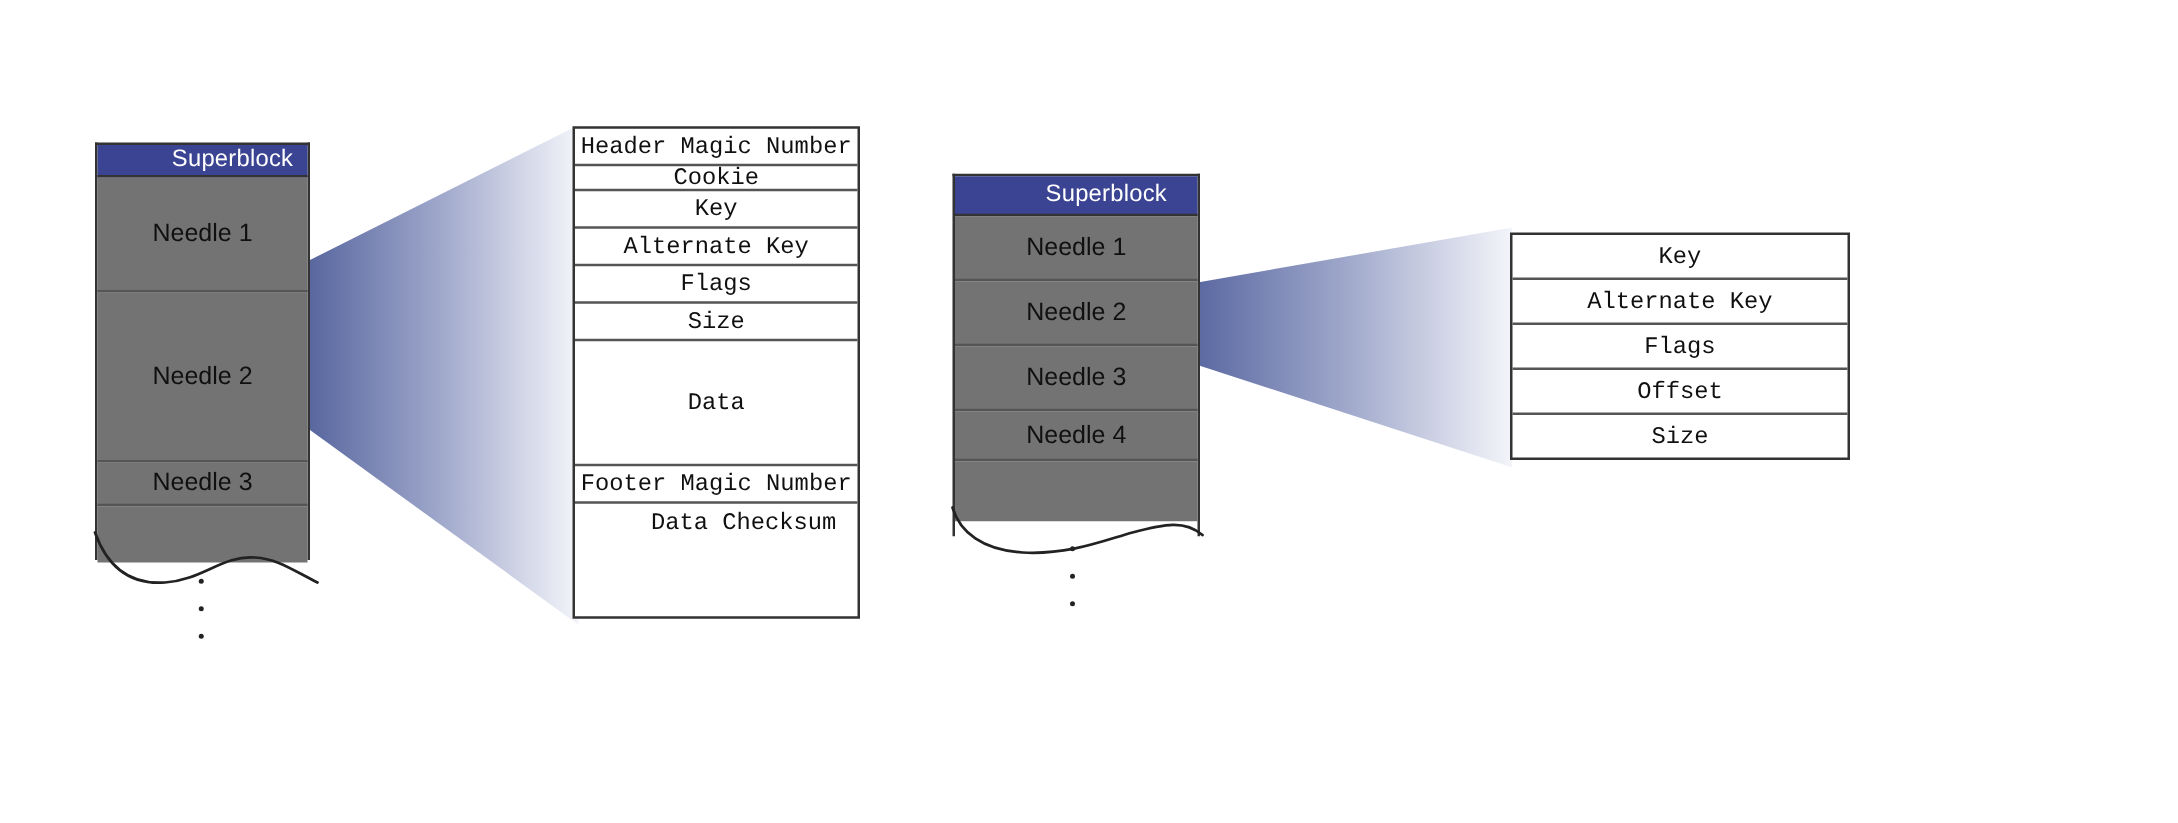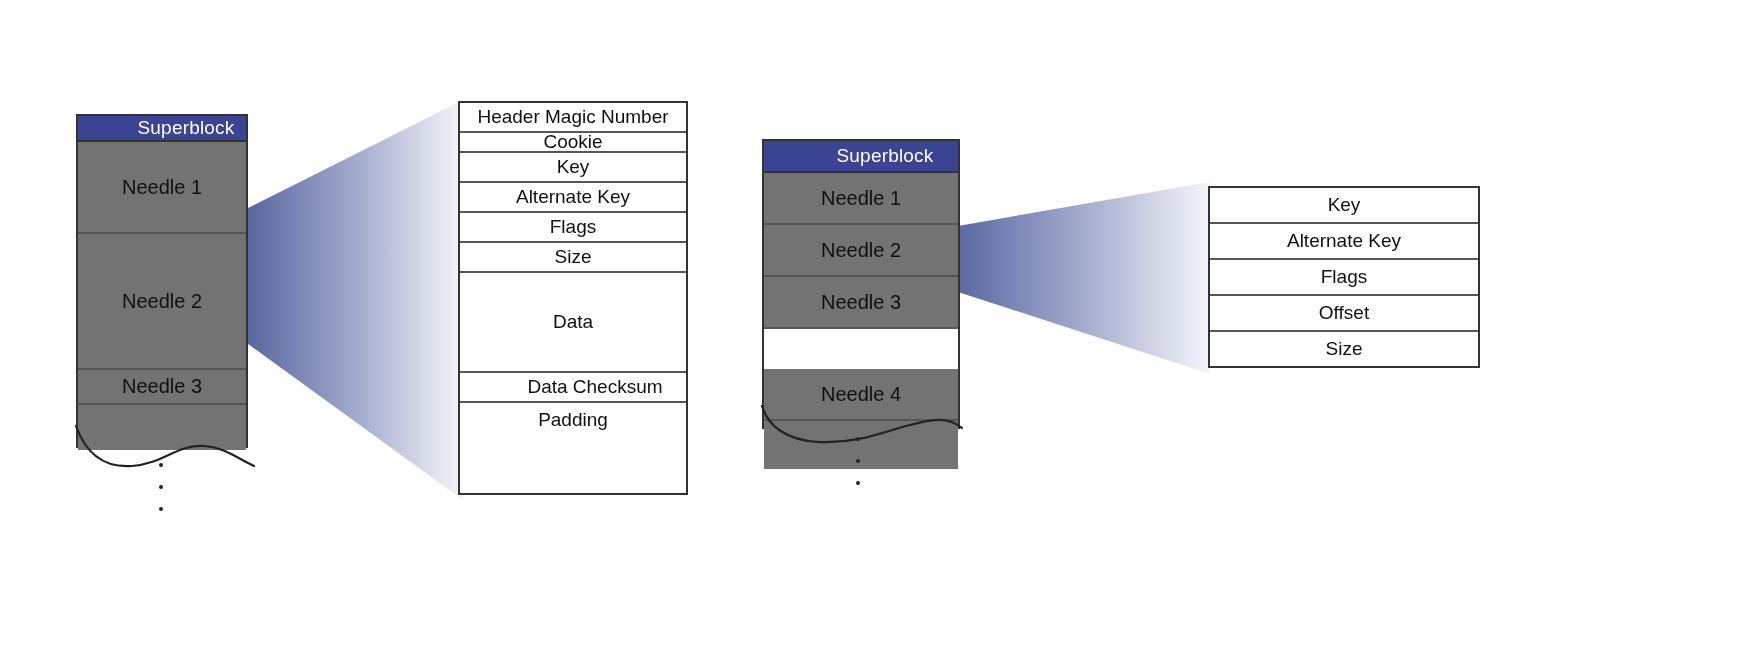--- a/index.html
+++ b/index.html
@@ -77,20 +77,21 @@
     background: #222222;
     border-radius: 50%;
   }
 
   
   .detail {
     position: absolute;
     box-sizing: border-box;
     border: 2px solid #333333;
     background: #ffffff;
+    font-family: Liberation Mono, monospace;
   }
   .detail-row {
     box-sizing: border-box;
     border-bottom: 2px solid #555555;
     display: flex;
     align-items: center;
     justify-content: center;
     font-size: 19px;
     color: #101010;
     text-align: center;
@@ -140,41 +141,41 @@
   </div>
 
   <div class="detail" style="left:458px; top:101px; width:230px; height:394px;">
     <div class="detail-row" style="height:30px;">Header Magic Number</div>
     <div class="detail-row" style="height:20px;">Cookie</div>
     <div class="detail-row" style="height:30px;">Key</div>
     <div class="detail-row" style="height:30px;">Alternate Key</div>
     <div class="detail-row" style="height:30px;">Flags</div>
     <div class="detail-row" style="height:30px;">Size</div>
     <div class="detail-row" style="height:100px;">Data</div>
+    <div class="detail-row" style="height:30px;">Footer Magic Number</div>
     <div class="detail-row" style="height:30px;padding-left:44px;">Data Checksum</div>
-    <div class="detail-row" style="height:34px;">Padding</div>
   </div>
 
   <svg class="cone" style="left:958px; top:182px;" width="252" height="192" viewBox="0 0 252 192">
     <defs>
       <linearGradient id="coneGradR" x1="0" y1="0" x2="1" y2="0">
         <stop offset="0%" stop-color="#5b69a2" stop-opacity="1"></stop>
         <stop offset="45%" stop-color="#9ca5c9" stop-opacity="1"></stop>
         <stop offset="100%" stop-color="#f4f5fa" stop-opacity="1"></stop>
       </linearGradient>
     </defs>
     <polygon points="0,44 0,110 252,192 252,0" fill="url(#coneGradR)"></polygon>
   </svg>
 
   <div class="stack" style="left:762px; top:139px; width:198px; height:290px;">
     <div class="stack-header" style="height:32px;">Superblock</div>
     <div class="stack-row" style="height:52px;">Needle 1</div>
     <div class="stack-row" style="height:52px;">Needle 2</div>
     <div class="stack-row" style="height:52px;">Needle 3</div>
-    <div class="stack-row" style="height:52px;margin-top:40px;">Needle 4</div>
+    <div class="stack-row" style="height:40px;">Needle 4</div>
     <div class="stack-row last-open" style="height:48px;"></div>
   </div>
 
   <svg class="torn" style="left:756px; top:404px;" width="212" height="42" viewBox="0 0 212 42">
     <path d="M6,2 C 12,22 30,36 62,38 C 100,40 128,28 150,22 C 176,15 192,12 206,24" fill="none" stroke="#222222" stroke-width="2.2" stroke-linecap="round"></path>
   </svg>
 
   <div class="dots" style="left:856px; top:437px;">
     <span></span>
     <span></span>

